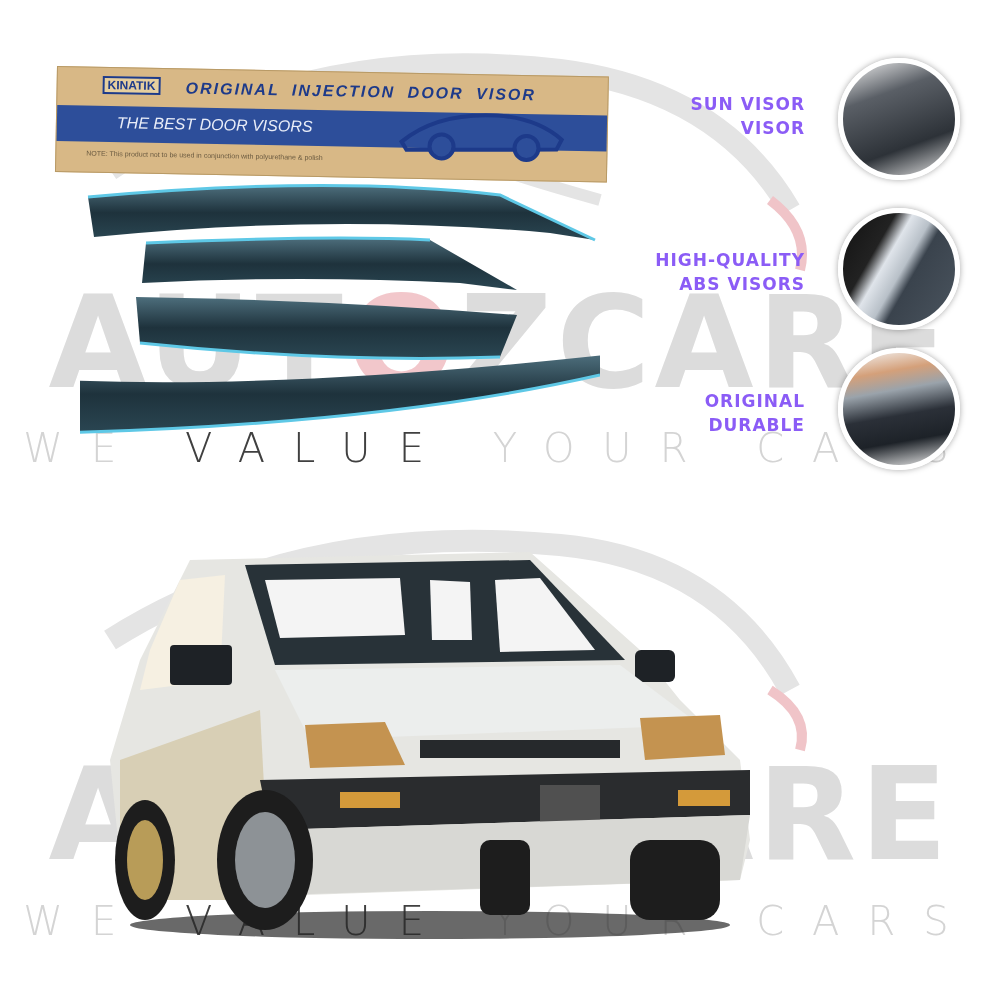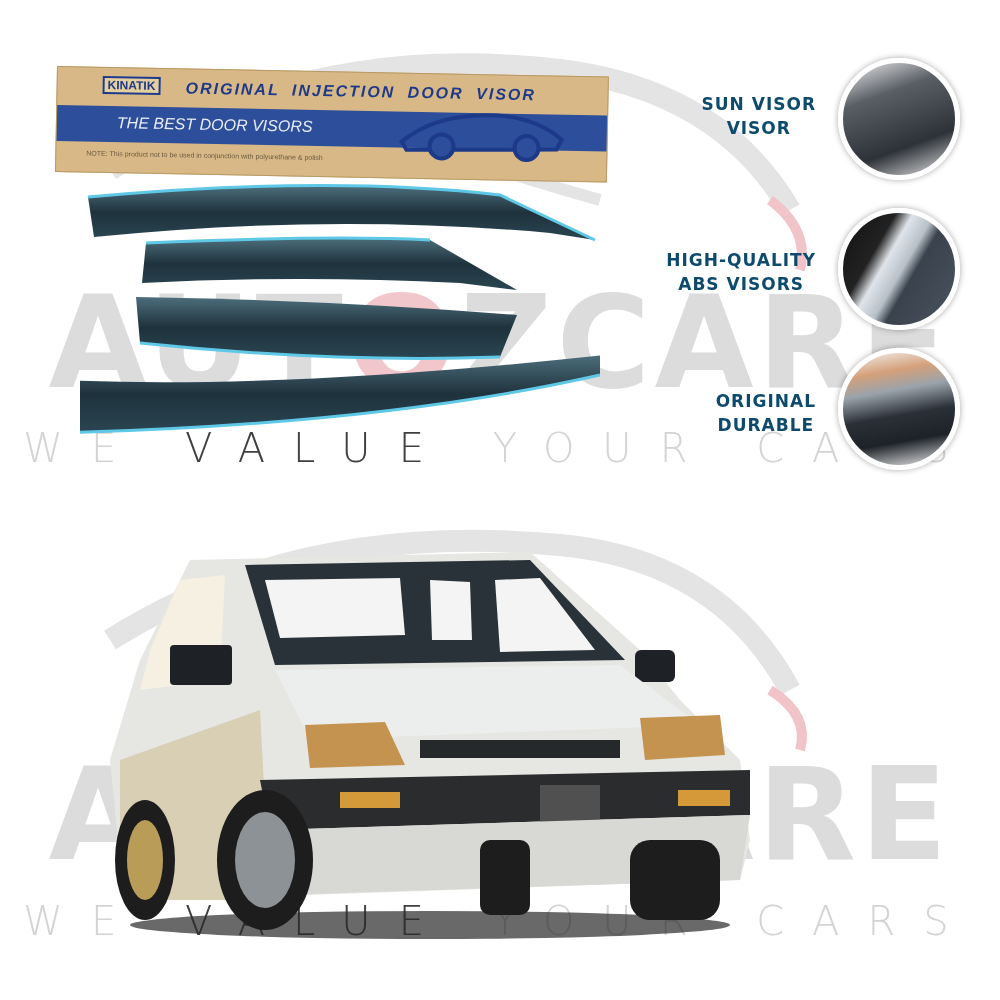--- a/index.html
+++ b/index.html
@@ -14,21 +14,21 @@
   .box{left:57px;top:66px;width:550px;height:104px;background:#d8b886;transform:rotate(1.1deg);transform-origin:left top;border:1px solid #b89a66;}
   .box .brand{position:absolute;left:45px;top:8px;border:2px solid #1d3a8a;color:#1d3a8a;font-weight:bold;font-size:12px;padding:0 3px;background:#e6cf9f;}
   .box .title{position:absolute;left:128px;top:10px;color:#1d3a8a;font-style:italic;font-weight:bold;font-size:16px;letter-spacing:2px;word-spacing:6px;}
   .box .band{position:absolute;left:0;top:38px;width:100%;height:36px;background:#2d4e9a;}
   .box .band span{position:absolute;left:60px;top:8px;color:#e9edf8;font-style:italic;font-size:16px;}
   .box .fine{position:absolute;left:30px;top:82px;font-size:7px;color:#6a5a40;}
   .box .car{position:absolute;right:40px;top:28px;}
   
   .visor{position:absolute;}
   
-  .feat{position:absolute;right:184px;text-align:center;font-family:"DejaVu Sans",sans-serif;font-weight:bold;font-size:17px;line-height:24px;color:#0c4a6e;letter-spacing:1px;}
+  .feat{position:absolute;right:195px;text-align:right;font-family:"DejaVu Sans",sans-serif;font-weight:bold;font-size:17px;line-height:24px;color:#8b5cf6;letter-spacing:1px;}
   .circle{position:absolute;width:112px;height:112px;border-radius:50%;border:5px solid #fff;box-shadow:0 0 6px rgba(0,0,0,.35);overflow:hidden;}
 </style>
 </head>
 <body>
 
 <div class="wm-word" style="top:268px;font-size:128px;">
   <span>AUT</span><span class="o">O</span><span>ZCARE</span>
 </div>
 <div class="wm-tag" style="top:425px;">
   <span>WE</span>

